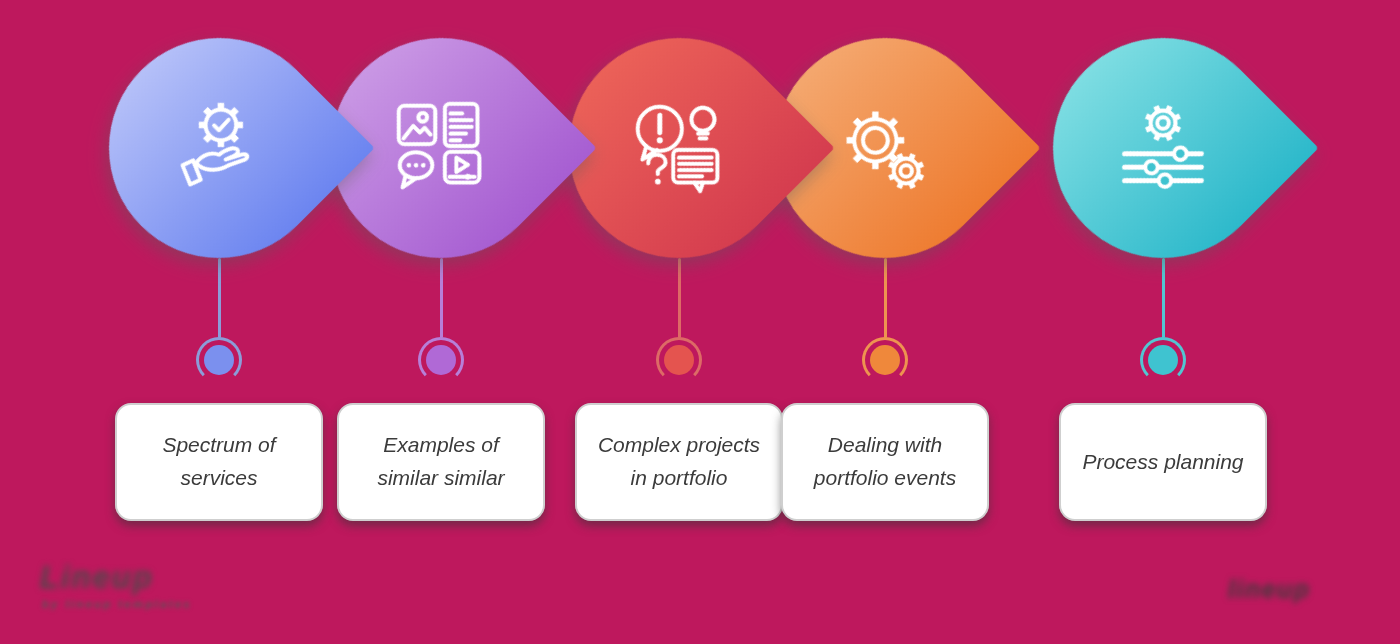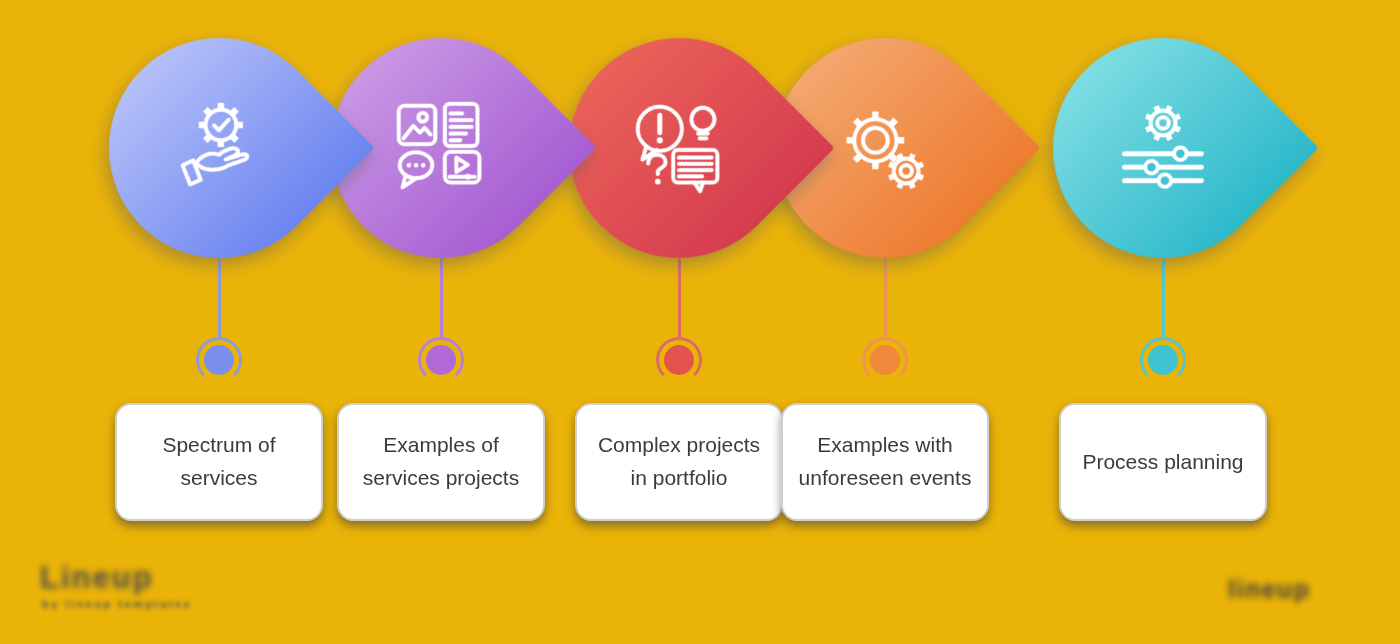--- a/index.html
+++ b/index.html
@@ -1,17 +1,17 @@
 <!DOCTYPE html>
 <html><head>
 <meta charset="utf-8">
 <style>
   html,body{margin:0;padding:0;background:#ffffff;}
   body{font-family:"Liberation Sans", sans-serif;}
-  #stage{position:relative;width:1400px;height:644px;background:#eab308;overflow:hidden;}
+  #stage{position:relative;width:1400px;height:644px;background:#be185d;overflow:hidden;font-style:italic;}
 
   .column{position:absolute;top:0;width:222px;height:644px;}
 
   .teardrop{
     position:absolute;left:1px;top:38px;width:220px;height:220px;
     border-radius:50% 4px 50% 50%;
     transform:rotate(45deg);
     background:linear-gradient(90deg,var(--light),var(--dark));
     filter:drop-shadow(3px 7px 9px rgba(90,90,90,0.45));
   }
@@ -124,21 +124,21 @@
               <circle cx="31.5" cy="68" r="2.4"></circle>
             <circle cx="78" cy="80" r="3"></circle>
           </g>
         </svg>
       </div>
     </div>
     <div class="connector-line"></div>
     <div class="ring-arc"></div>
     <div class="ring-dot"></div>
     <div class="label-box">
-      <span>Examples of services projects</span>
+      <span>Examples of similar similar</span>
     </div>
   </div>
 
   <div class="column" data-item-index="2" style="left: 568px; --light: #eb6158; --dark: #d53d4f; --connector: #dd6a66; --dot: #e4544f; --knob: #e4544f;">
     <div class="teardrop">
       <div class="icon-wrap">
         <svg viewBox="0 0 100 100">
           <g class="icon-stroke">
             <circle cx="30" cy="30" r="23"></circle>
             <path d="M16,48 L12,62 L27,52"></path>
@@ -199,21 +199,21 @@
             <circle cx="72" cy="74" r="13"></circle>
             <circle cx="72" cy="74" r="6"></circle>
           </g>
         </svg>
       </div>
     </div>
     <div class="connector-line"></div>
     <div class="ring-arc"></div>
     <div class="ring-dot"></div>
     <div class="label-box">
-      <span>Examples with unforeseen events</span>
+      <span>Dealing with portfolio events</span>
     </div>
   </div>
 
   <div class="column" data-item-index="4" style="left: 1052px; --light: #7edde2; --dark: #2db9cb; --connector: #52c6d2; --dot: #3fc3d0; --knob: #3fc3d0;">
     <div class="teardrop">
       <div class="icon-wrap">
         <svg viewBox="0 0 100 100">
           <g class="icon-teeth-sm">
             <path d="M62,29 L67.6,31.3"></path>
               <path d="M55,36 L57.3,41.6"></path>

